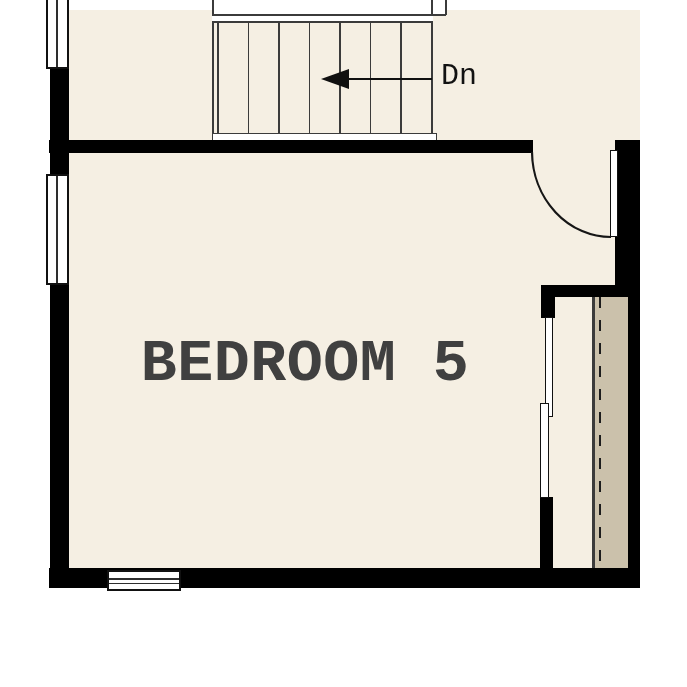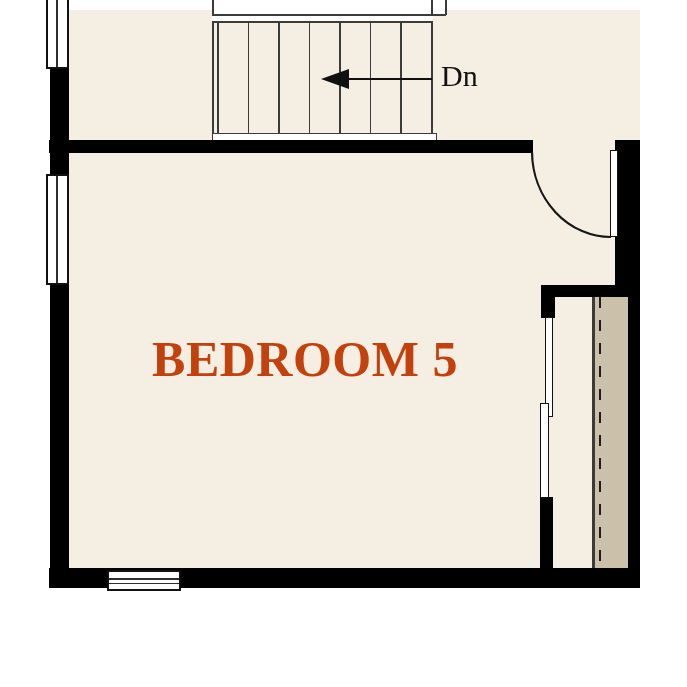--- a/index.html
+++ b/index.html
@@ -6,21 +6,21 @@
     --floor:#f5efe3;
     --closet-strip:#cbc1ab;
     --wall:#000000;
     --background:#ffffff;
     --line:#3b3b3b;
   }
   *{box-sizing:border-box;}
   html,body{margin:0;padding:0;background:var(--background);}
   .canvas{
     position:relative;width:687px;height:687px;background:var(--background);
-    overflow:hidden;font-family:Liberation Serif, serif;
+    overflow:hidden;font-family:Liberation Mono, monospace;
   }
   .abs{position:absolute;}
   .floor{background:var(--floor);}
   .wall{background:var(--wall);z-index:3;}
   .thinline{background:var(--line);z-index:2;}
   .white{background:#ffffff;}
   .window{
     background:#ffffff;border:2px solid #111;z-index:4;
   }
   .panel{
@@ -42,21 +42,21 @@
   .arrow-line{background:#101010;z-index:2;}
   .arrow-head{
     width:0;height:0;z-index:2;
     border-top:10px solid transparent;border-bottom:10px solid transparent;
     border-right:28px solid #101010;
   }
   .dn-label{
     font-size:30px;line-height:1;color:#121212;z-index:5;white-space:nowrap;
   }
   .room-label{
-    font-size:50px;font-weight:bold;line-height:1;color:#c2410c;z-index:5;
+    font-size:60px;font-weight:bold;line-height:1;color:#404040;z-index:5;
     text-align:center;white-space:nowrap;letter-spacing:0.5px;
   }
   .plan-title{
     font-size:52px;font-weight:bold;line-height:1;color:#0a0a0a;z-index:5;
     text-align:center;white-space:nowrap;letter-spacing:0.5px;
   }
   svg{display:block;}
 </style>
 </head>
 <body>

